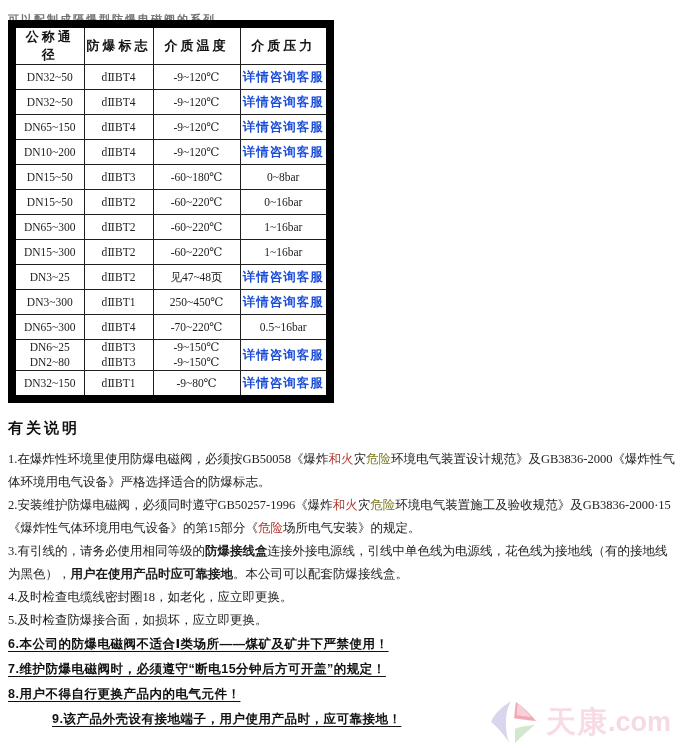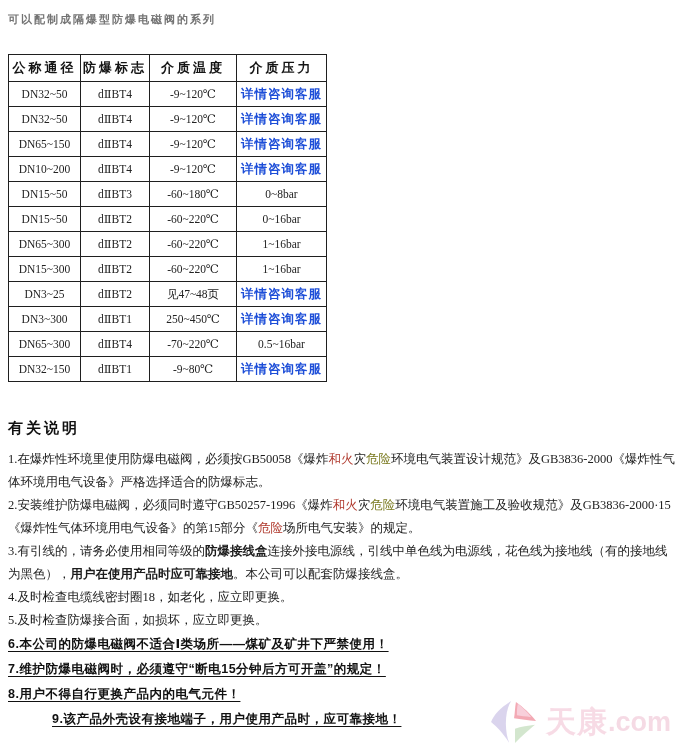--- a/index.html
+++ b/index.html
@@ -7,23 +7,23 @@
     width:680px;height:748px;position:relative;background:#ffffff;
     font-family:"Liberation Sans","DejaVu Sans",sans-serif;
     color:#1c1c1c;overflow:hidden;
   }
   .page-title{
     position:absolute;left:8px;top:5px;
     font-size:11px;font-weight:bold;letter-spacing:2px;color:#737373;
   }
   
   .spec-table{
-    position:absolute;left:8px;top:54px;
+    position:absolute;left:8px;top:20px;
     border-collapse:collapse;table-layout:fixed;width:318px;
-    border:1px solid #000000;
+    border:8px solid #000000;
   }
   .spec-table th,.spec-table td{
     border:1px solid #1f1f1f;text-align:center;vertical-align:middle;padding:0 2px;
   }
   .spec-table th{
     height:26px;font-size:13px;font-weight:bold;letter-spacing:3px;color:#141414;
   }
   .spec-table td{
     height:24px;font-size:11.5px;
     font-family:"Liberation Serif","DejaVu Serif",serif;
@@ -135,20 +135,29 @@
         <td>250~450℃</td>
         <td class="consult">详情咨询客服</td>
       </tr>
       <tr>
         <td>DN65~300</td>
         <td>dⅡBT4</td>
         <td>-70~220℃</td>
         <td>0.5~16bar</td>
       </tr>
       <tr>
+        <td>DN6~25
+DN2~80</td>
+        <td>dⅡBT3
+dⅡBT3</td>
+        <td>-9~150℃
+-9~150℃</td>
+        <td class="consult">详情咨询客服</td>
+      </tr>
+      <tr>
         <td>DN32~150</td>
         <td>dⅡBT1</td>
         <td>-9~80℃</td>
         <td class="consult">详情咨询客服</td>
       </tr>
     </tbody>
 </table>
 
 <section class="notes">
   <h2 class="notes-heading">有关说明</h2>

